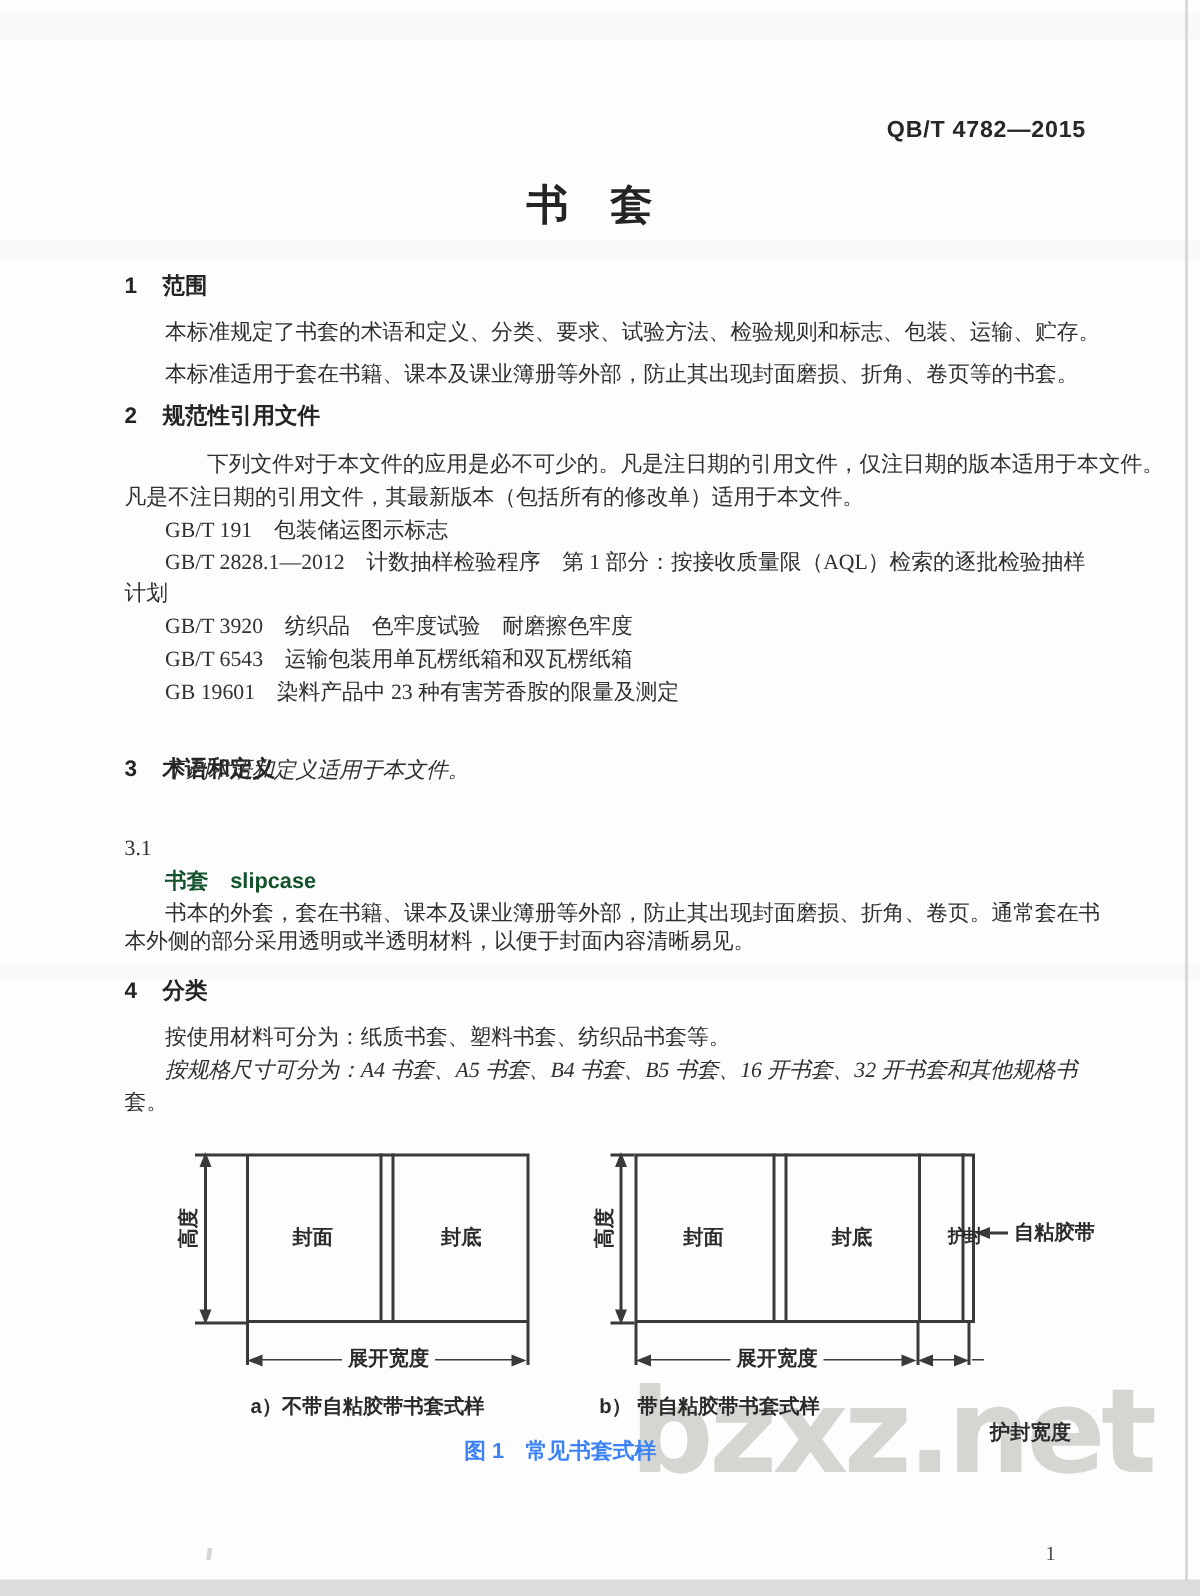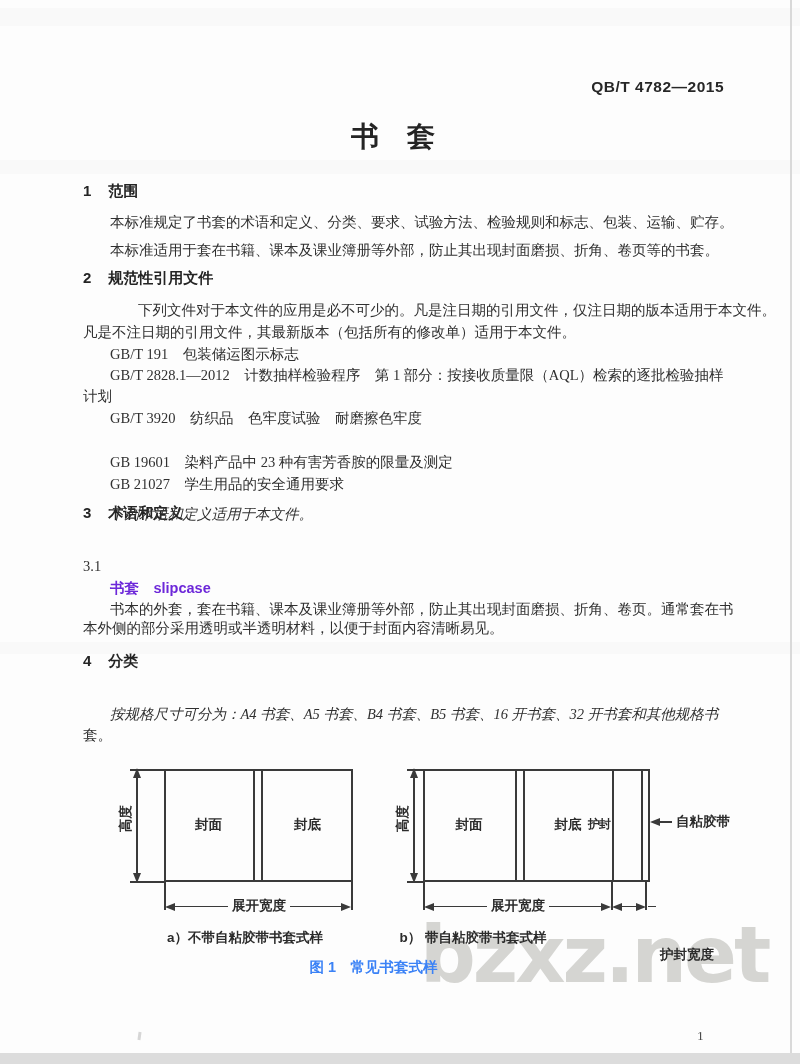--- a/index.html
+++ b/index.html
@@ -10,21 +10,21 @@
   .bottom-band{position:absolute;left:0;top:1053px;width:800px;height:11px;background:#dcdcdc;}
   .std-code{position:absolute;top:78px;right:76px;font-family:"Liberation Sans","DejaVu Sans",sans-serif;
             font-weight:bold;font-size:15.5px;letter-spacing:.5px;color:#272727;}
   .doc-title{position:absolute;top:118px;left:0;width:786px;text-align:center;
              font-family:"Liberation Sans","DejaVu Sans",sans-serif;font-weight:bold;font-size:28px;color:#242424;}
   .hd{position:absolute;left:83px;font-family:"Liberation Sans","DejaVu Sans",sans-serif;
       font-weight:bold;font-size:15px;color:#242424;line-height:1;white-space:nowrap;}
   .hd .ht{margin-left:17px;}
   .bl{position:absolute;font-size:14.5px;line-height:1.15;white-space:nowrap;color:#303030;}
   .indent{left:110px;} .margin{left:83px;text-align:right;}
-  .term{font-family:"Liberation Sans","DejaVu Sans",sans-serif;font-weight:bold;color:#6d28d9;}
+  .term{font-family:"Liberation Sans","DejaVu Sans",sans-serif;font-weight:bold;color:#14532d;}
   
   .fl{position:absolute;background:#3a3a3a;}
   .rect{position:absolute;border:2px solid #3a3a3a;background:transparent;}
   .fig-label{position:absolute;font-family:"Liberation Sans","DejaVu Sans",sans-serif;
              font-weight:bold;font-size:13.5px;color:#2b2b2b;text-align:center;line-height:1;white-space:nowrap;z-index:2;}
   .rot{transform:rotate(-90deg);}
   .dim-label{background:#fdfdfd;padding:0 4px;}
   .ar{position:absolute;width:0;height:0;border-color:transparent;}
   .ar-u{border-left:4px solid transparent;border-right:4px solid transparent;border-bottom:10px solid #3a3a3a;}
   .ar-d{border-left:4px solid transparent;border-right:4px solid transparent;border-top:10px solid #3a3a3a;}
@@ -62,35 +62,36 @@
 
   <div class="hd" style="top:270px;">
     <span>2</span><span class="ht">规范性引用文件</span>
   </div>
   <div class="bl indent" style="top:302px;margin-left:28px;">下列文件对于本文件的应用是必不可少的。凡是注日期的引用文件，仅注日期的版本适用于本文件。</div>
   <div class="bl margin" style="top:324px;">凡是不注日期的引用文件，其最新版本（包括所有的修改单）适用于本文件。</div>
   <div class="bl indent" style="top:346px;">GB/T 191　包装储运图示标志</div>
   <div class="bl indent" style="top:367px;">GB/T 2828.1—2012　计数抽样检验程序　第 1 部分：按接收质量限（AQL）检索的逐批检验抽样</div>
   <div class="bl margin" style="top:388px;">计划</div>
   <div class="bl indent" style="top:410px;">GB/T 3920　纺织品　色牢度试验　耐磨擦色牢度</div>
+  <div class="bl indent" style="top:432px;">GB/T 6543　运输包装用单瓦楞纸箱和双瓦楞纸箱</div>
   <div class="bl indent" style="top:454px;">GB 19601　染料产品中 23 种有害芳香胺的限量及测定</div>
-  <div class="bl indent" style="top:476px;">GB 21027　学生用品的安全通用要求</div>
 
   <div class="hd" style="top:505px;">
     <span>3</span><span class="ht">术语和定义</span>
   </div>
   <div class="bl indent" style="top:506px;font-style:italic;">下列术语和定义适用于本文件。</div>
   <div class="bl margin" style="top:558px;">3.1</div>
   <div class="bl indent term" style="top:580px;">书套　slipcase</div>
   <div class="bl indent" style="top:601px;">书本的外套，套在书籍、课本及课业簿册等外部，防止其出现封面磨损、折角、卷页。通常套在书</div>
   <div class="bl margin" style="top:620px;">本外侧的部分采用透明或半透明材料，以便于封面内容清晰易见。</div>
 
   <div class="hd" style="top:653px;">
     <span>4</span><span class="ht">分类</span>
   </div>
+  <div class="bl indent" style="top:684px;">按使用材料可分为：纸质书套、塑料书套、纺织品书套等。</div>
   <div class="bl indent" style="top:706px;font-style:italic;">按规格尺寸可分为：A4 书套、A5 书套、B4 书套、B5 书套、16 开书套、32 开书套和其他规格书</div>
   <div class="bl margin" style="top:727px;">套。</div>
 
   <div>
     <div class="ar ar-u" style="left:132.5px;top:768px;"></div>
     <div class="fl" style="left:136px;top:777px;width:1.5px;height:98px;"></div>
     <div class="ar ar-d" style="left:132.5px;top:873px;"></div>
     <div class="fl" style="left:130px;top:769px;width:34px;height:1.5px;"></div>
     <div class="fl" style="left:130px;top:881px;width:34px;height:1.5px;"></div>
     <div class="fig-label rot" style="left:102px;top:812px;width:48px;">高度</div>
@@ -118,21 +119,21 @@
     <div class="fl" style="left:407px;top:881px;width:16px;height:1.5px;"></div>
     <div class="fig-label rot" style="left:379px;top:812px;width:48px;">高度</div>
 
     <div class="rect" style="left:423px;top:769px;width:223px;height:109px;"></div>
     <div class="fl" style="left:515px;top:769px;width:1.5px;height:113px;"></div>
     <div class="fl" style="left:523px;top:769px;width:1.5px;height:113px;"></div>
     <div class="fl" style="left:612px;top:769px;width:1.5px;height:113px;"></div>
     <div class="fl" style="left:641px;top:769px;width:1.5px;height:113px;"></div>
     <div class="fig-label" style="left:423px;top:818px;width:92px;">封面</div>
     <div class="fig-label" style="left:524px;top:818px;width:88px;">封底</div>
-    <div class="fig-label" style="left:576px;top:818px;width:46px;font-size:12px;letter-spacing:-1px;font-family:Liberation Serif, serif;">护封</div>
+    <div class="fig-label" style="left:620px;top:818px;width:46px;font-size:12px;letter-spacing:-1px;font-family:Liberation Serif, serif;">护封</div>
 
     <div class="ar ar-l" style="left:650px;top:818px;"></div>
     <div class="fl" style="left:658px;top:821px;width:14px;height:1.5px;"></div>
     <div class="fig-label" style="left:676px;top:815px;">自粘胶带</div>
 
     <div class="fl" style="left:423px;top:882px;width:1.5px;height:28px;"></div>
     <div class="fl" style="left:611px;top:882px;width:1.5px;height:28px;"></div>
     <div class="fl" style="left:645px;top:882px;width:1.5px;height:28px;"></div>
     <div class="ar ar-l" style="left:424px;top:902.5px;"></div>
     <div class="fl" style="left:432px;top:905.5px;width:172px;height:1.5px;"></div>

